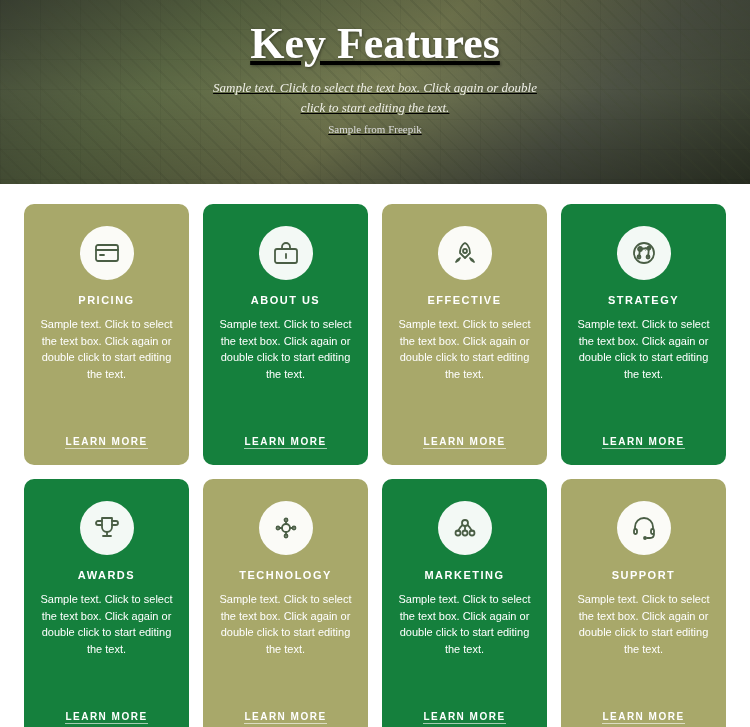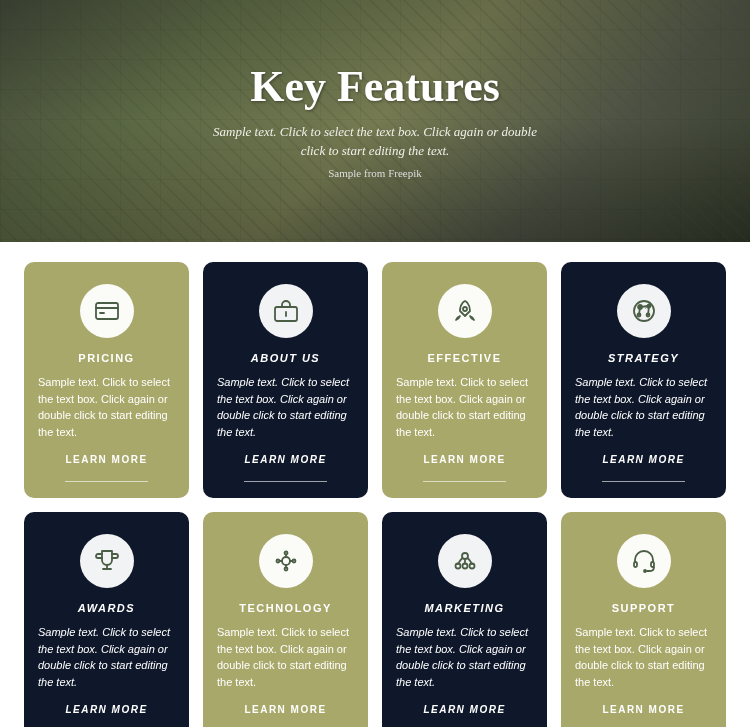--- a/index.html
+++ b/index.html
@@ -8,27 +8,27 @@
       font-family: Georgia, 'Times New Roman', serif;
       background: #fff;
       width: 750px;
       overflow-x: hidden;
     }
 
     
     .hero {
       position: relative;
       width: 750px;
-      height: 242px;
+      height: 184px;
       display: flex;
       flex-direction: column;
       align-items: center;
-      justify-content: center;
       text-align: center;
       overflow: hidden;
+      text-decoration: underline;
     }
 
     .hero-bg {
       position: absolute;
       inset: 0;
       background:
         repeating-linear-gradient(
           45deg,
           rgba(80,90,60,0.18) 0px,
           rgba(80,90,60,0.18) 2px,
@@ -105,26 +105,26 @@
       grid-template-columns: repeat(4, 1fr);
       gap: 14px;
     }
 
     .card {
       border-radius: 10px;
       padding: 22px 14px 16px;
       display: flex;
       flex-direction: column;
       align-items: center;
+      text-align: center;
     }
 
     .card.dark-green {
-      background: #0f172a;
+      background: #15803d;
       color: #fff;
-      font-style: italic;
     }
 
     .card.olive {
       background: #a8a86a;
       color: #fff;
     }
 
     .card-icon-circle {
       width: 54px;
       height: 54px;
@@ -163,22 +163,23 @@
 
     .card-link {
       font-size: 10px;
       font-weight: 700;
       letter-spacing: 1.5px;
       text-transform: uppercase;
       font-family: Arial, sans-serif;
       color: inherit;
       text-decoration: none;
       border-bottom: 1px solid rgba(255,255,255,0.6);
-      padding-bottom: 16px;
+      padding-bottom: 1px;
       cursor: pointer;
+      margin-top: 40px;
     }
   </style>
 </head>
 <body>
 
 <section class="hero">
   <div class="hero-bg"></div>
   <div class="hero-content">
     <h1 class="hero-title">Key Features</h1>
     <p class="hero-subtitle">Sample text. Click to select the text box. Click again or double click to start editing the text.</p>

